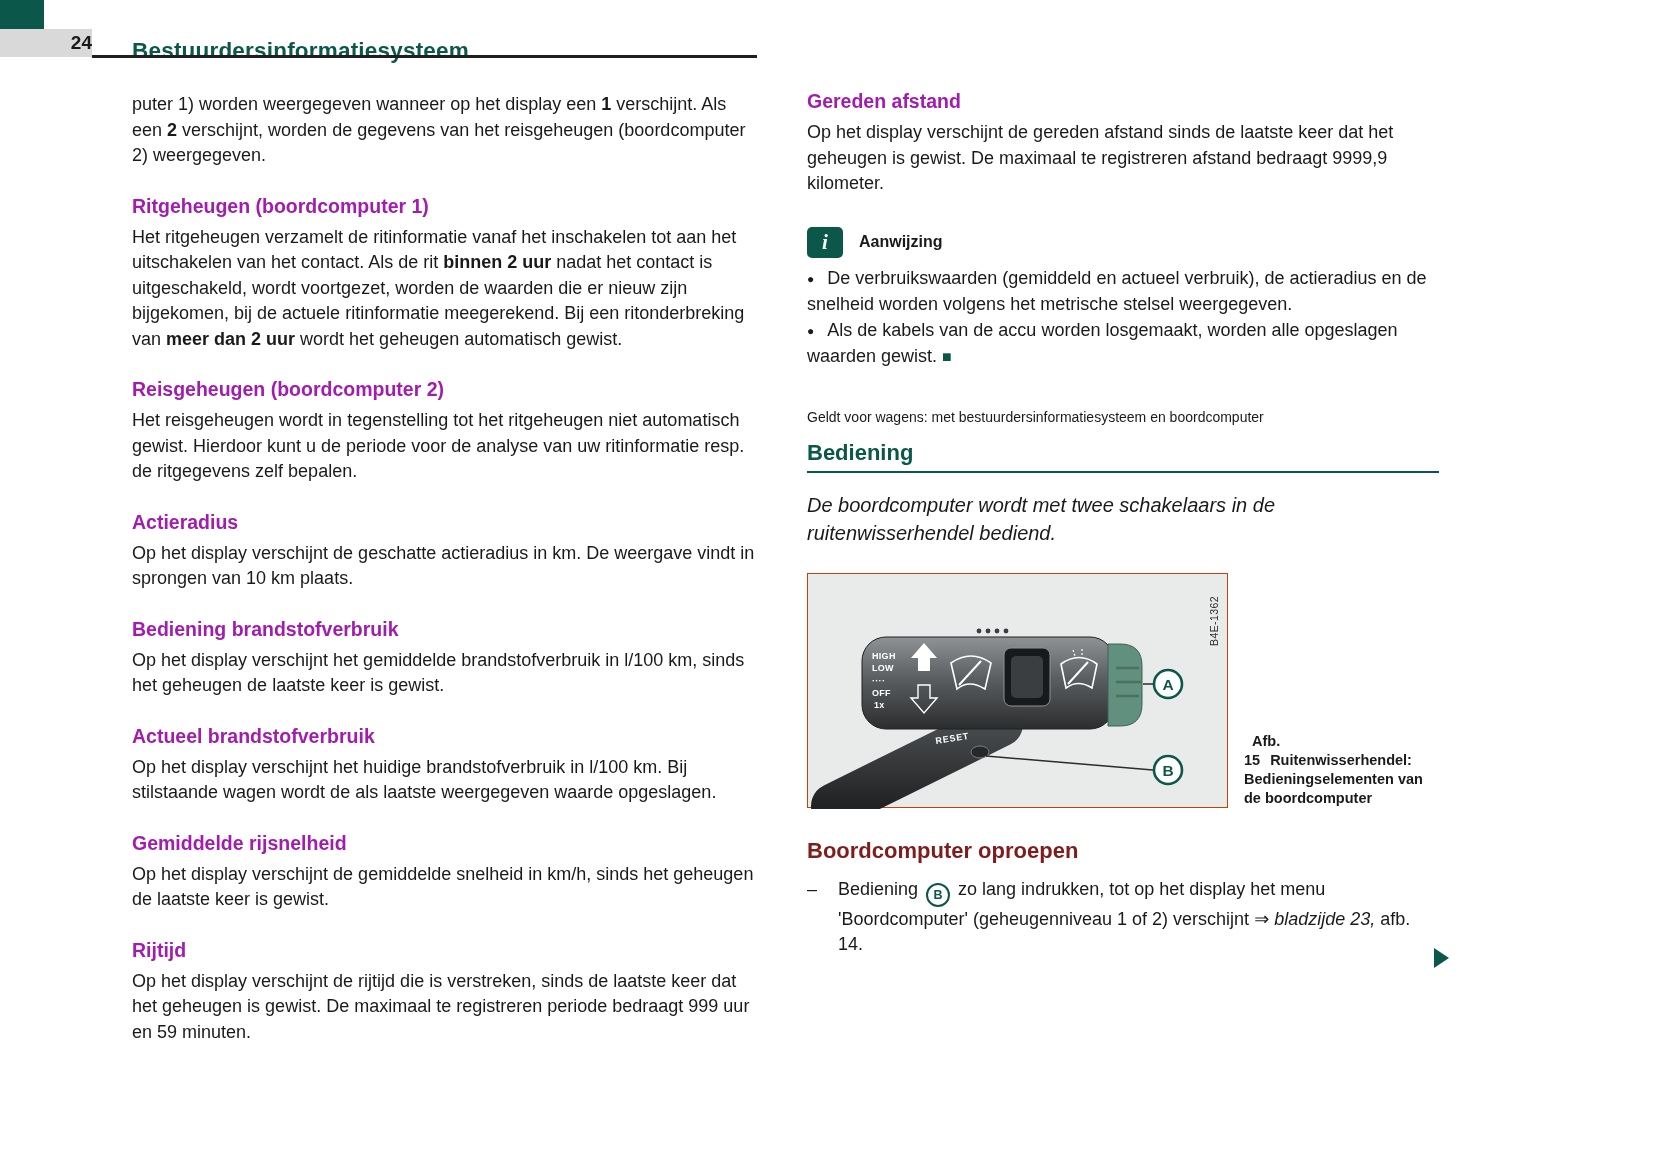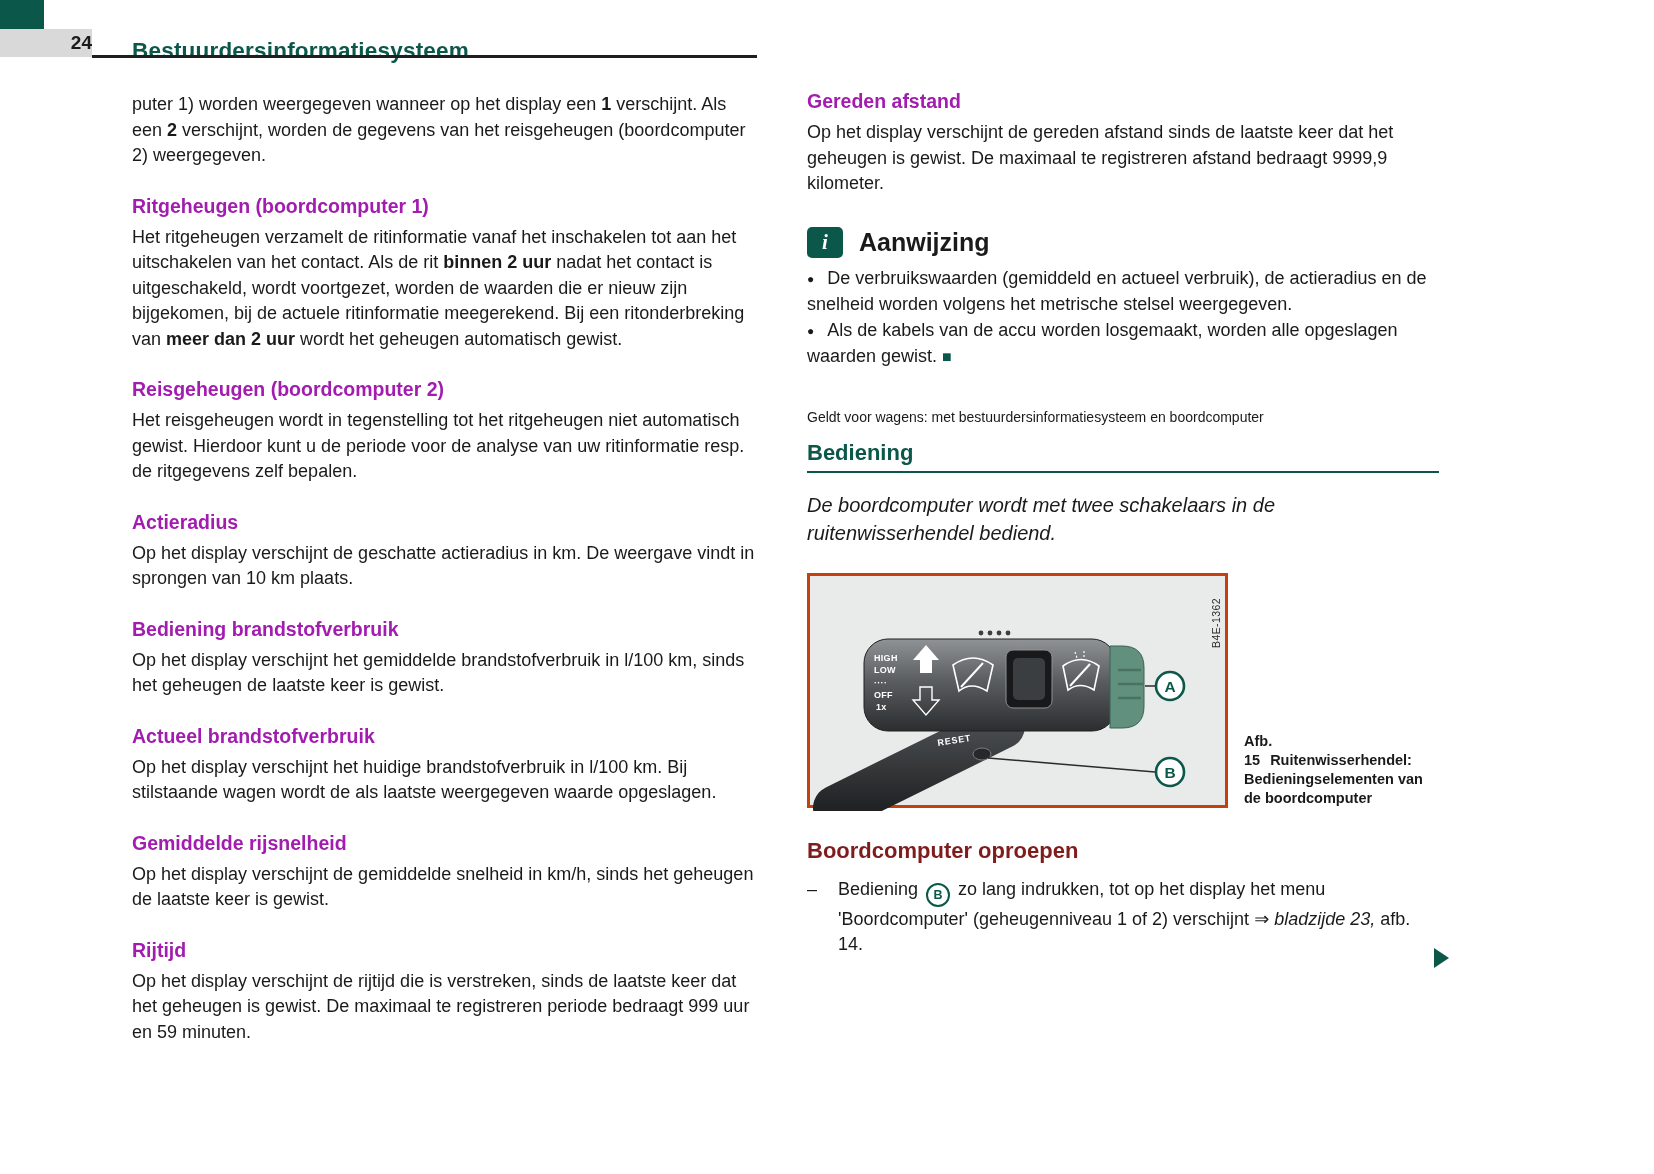--- a/index.html
+++ b/index.html
@@ -31,38 +31,38 @@
   .i{font-style:italic;}
   .sq{color:var(--teal);font-size:16px;}
   .circ{display:inline-flex;align-items:center;justify-content:center;width:20px;height:20px;
     border:2px solid var(--teal);border-radius:50%;color:var(--teal);font-weight:700;font-size:12.5px;
     line-height:1;vertical-align:-4px;margin:0 3px;}
   
   .note-head{display:flex;align-items:center;gap:16px;margin:30px 0 8px;}
   .note-icon{width:36px;height:31px;background:var(--teal);color:#fff;border-radius:5px;
     display:inline-flex;align-items:center;justify-content:center;
     font-family:"Liberation Serif",serif;font-style:italic;font-weight:700;font-size:21px;}
-  .note-title{font-weight:700;font-size:25px;}
+  .note-title{font-weight:700;font-size:16px;}
   .bullet{margin-top:10px;}
   .dot{margin-right:13px;font-size:12px;vertical-align:1px;}
   
   .applies{margin:38px 0 0;font-size:14px;line-height:18px;}
   .teal-head{margin:14px 0 0;font-size:22px;font-weight:700;color:var(--teal);}
   .teal-rule{margin-top:5px;height:2px;background:var(--teal);width:100%;}
   .lead{margin:18px 0 0;font-size:20px;line-height:28px;font-style:italic;}
   
   .figure-row{display:flex;align-items:flex-end;gap:16px;margin-top:26px;}
-  .figure-box{flex:0 0 auto;width:421px;height:235px;background:var(--figure_bg);border:3px solid #c2410c;box-sizing:border-box;position:relative;}
+  .figure-box{flex:0 0 auto;width:421px;height:235px;background:var(--figure_bg);border:1px solid #c2410c;box-sizing:border-box;position:relative;}
   svg{font-family:"Liberation Sans",sans-serif;display:block;}
   .wlbl text{font-size:9px;font-weight:700;fill:#ffffff;letter-spacing:.3px;}
   .wlbl-b{font-size:9px;font-weight:700;letter-spacing:.8px;}
   .cltr{font-size:15.5px;font-weight:700;}
   .figcode{font-size:10.5px;fill:#2b2b2b;letter-spacing:.4px;}
   .fig-caption{width:195px;font-size:14.5px;line-height:19px;font-weight:700;}
-  .cap-label{margin-right:10px;}
+  .cap-label{margin-right:10px;margin-left:8px;}
   
   .dark-head{margin:30px 0 0;font-size:22px;font-weight:700;color:#7f1d1d;}
   .dash-item{display:flex;margin-top:13px;}
   .dash{width:31px;flex:0 0 auto;font-size:18px;line-height:25.5px;}
   .dash-item p{flex:1;}
   
   .next-arrow{position:absolute;left:1434px;top:948px;width:0;height:0;
     border-left:15px solid var(--teal);border-top:10px solid transparent;border-bottom:10px solid transparent;}
 </style>
 </head>

